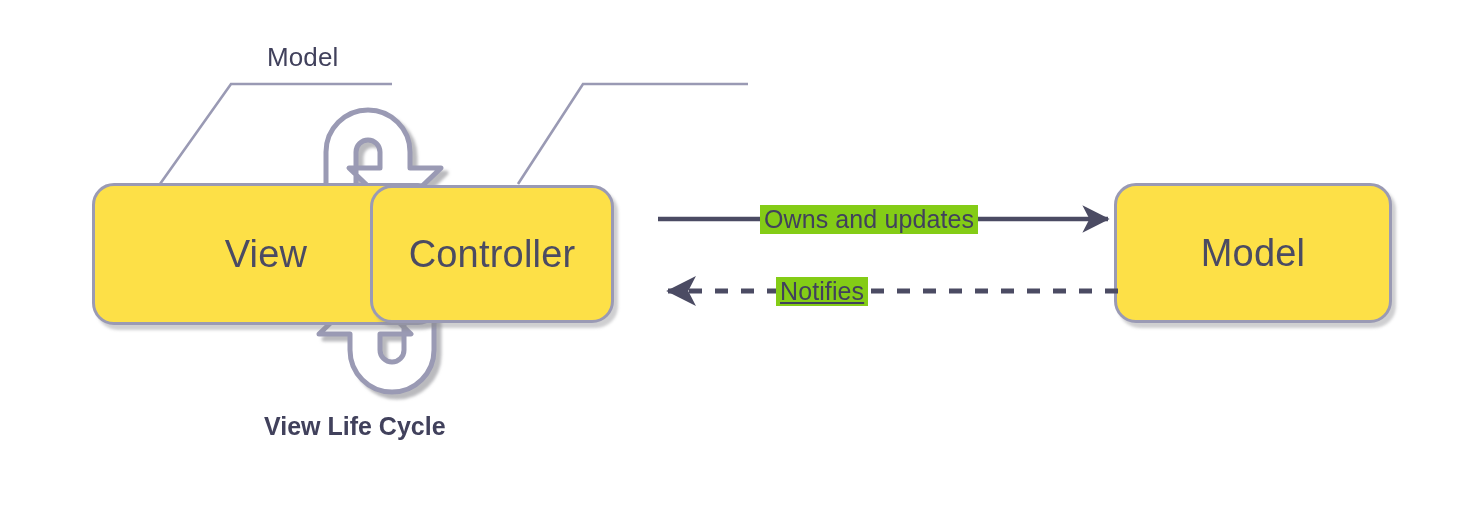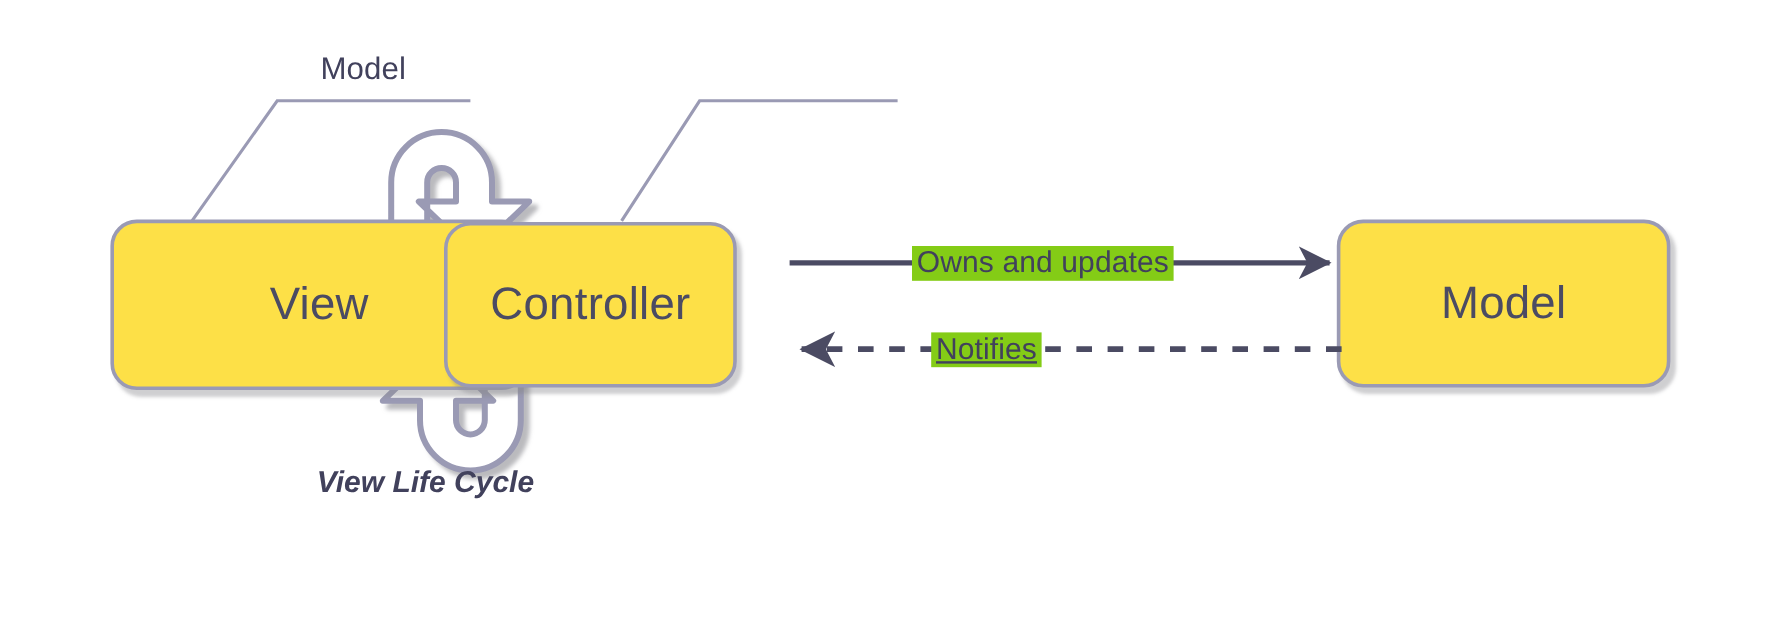--- a/index.html
+++ b/index.html
@@ -145,15 +145,15 @@
     <line x1="1118" y1="291" x2="668" y2="291" stroke="#4b4b63" stroke-width="4.8" stroke-dasharray="13 13" marker-end="url(#arrowLeft)"></line>
   </svg>
 
   <div class="edge-label" style="left:760px;top:205px;z-index:6;">Owns and updates</div>
 
   <div class="edge-label" style="left:776px;top:277px;z-index:6;text-decoration:underline;">Notifies</div>
 
   <div class="anno-text" style="left:267px;top:42px;z-index:6;">Model</div>
 
 
-  <div class="cycle-caption" style="left:264px;top:388px;z-index:6;font-style:italic;">View Life Cycle</div>
+  <div class="cycle-caption" style="left:264px;top:412px;z-index:6;">View Life Cycle</div>
 
 </div>
 
 </body></html>

